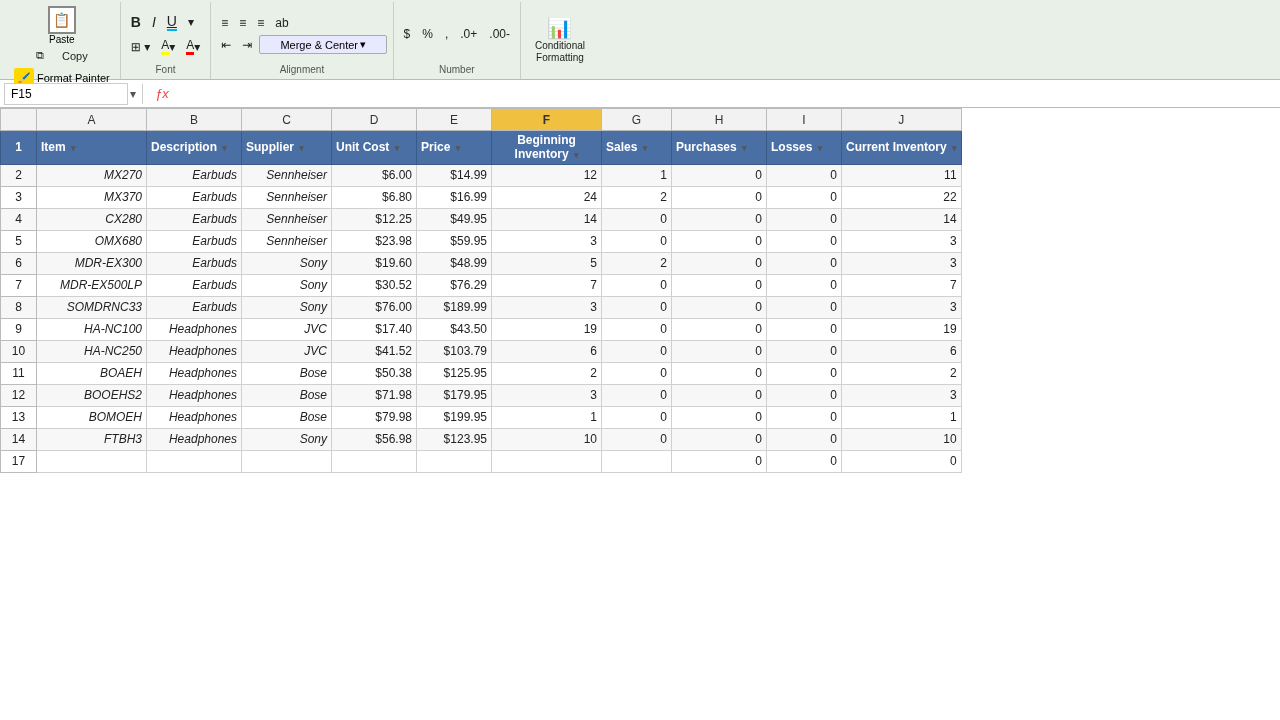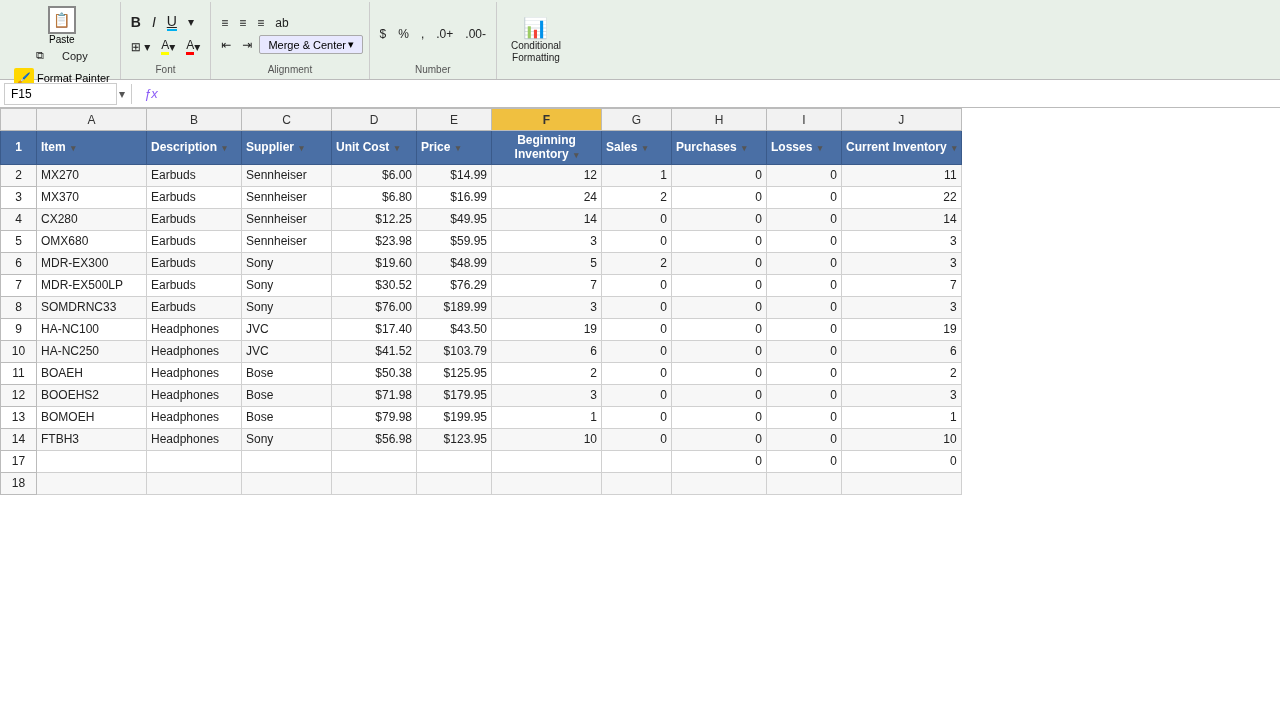--- a/index.html
+++ b/index.html
@@ -71,21 +71,21 @@
       font-size: 14px;
     }
 
     .merge-btn {
       display: flex;
       align-items: center;
       gap: 2px;
       cursor: pointer;
       background: #e8e8ff;
       border: 1px solid #aaa;
-      padding: 2px 8px;
+      padding: 2px 20px;
       font-size: 11px;
       border-radius: 2px;
     }
 
     .conditional-btn {
       display: flex;
       flex-direction: column;
       align-items: center;
       font-size: 10px;
       cursor: pointer;
@@ -99,38 +99,38 @@
     
     .formula-bar {
       display: flex;
       align-items: center;
       height: 28px;
       border-bottom: 1px solid #bbb;
       background: #fff;
       padding: 0 4px;
     }
     .cell-ref-box {
-      width: 113px;
+      width: 124px;
       border: 1px solid #ccc;
       padding: 2px 6px;
       font-size: 12px;
       height: 22px;
       display: flex;
       align-items: center;
       background: #fff;
     }
     .cell-ref-dropdown {
       cursor: pointer;
       padding: 0 2px;
       color: #555;
     }
     .formula-icon {
       padding: 0 8px;
       font-size: 13px;
-      color: #8b5cf6;
+      color: #ef4444;
       font-style: italic;
     }
     .formula-input {
       flex: 1;
       border: none;
       outline: none;
       font-size: 12px;
       padding: 2px 4px;
     }
 
@@ -225,21 +225,21 @@
     .col-i { width: 75px; }
     .col-j { width: 95px; }
 
     .dropdown-arrow {
       font-size: 9px;
       margin-left: 2px;
       color: #555;
     }
 
     .align-right { text-align: right; }
-    .align-left { text-align: left; }
+    .align-left { text-align: right; font-style: italic; }
 
     .underline-color { border-bottom: 2px solid #00b0f0; display: inline-block; }
     .font-color { border-bottom: 3px solid #ff0000; display: inline-block; }
     .highlight-color { border-bottom: 3px solid #ffff00; display: inline-block; }
     .ribbon-section {
       display: flex;
       flex-direction: column;
       align-items: center;
       padding: 2px 6px;
       border-right: 1px solid #ccc;
@@ -612,28 +612,15 @@
           <td class="align-left"></td>
           <td class="align-left"></td>
           <td class="align-right"></td>
           <td class="align-right"></td>
           <td class="align-right"></td>
           <td class="align-right"></td>
           <td class="align-right">0</td>
           <td class="align-right">0</td>
           <td class="align-right">0</td>
         </tr>
-        <tr class="data-row">
-          <td class="row-num">18</td>
-          <td class="align-left"></td>
-          <td class="align-left"></td>
-          <td class="align-left"></td>
-          <td class="align-right"></td>
-          <td class="align-right"></td>
-          <td class="align-right"></td>
-          <td class="align-right"></td>
-          <td class="align-right"></td>
-          <td class="align-right"></td>
-          <td class="align-right"></td>
-        </tr>
       </tbody>
   </table>
 </div>
 
 </body></html>

